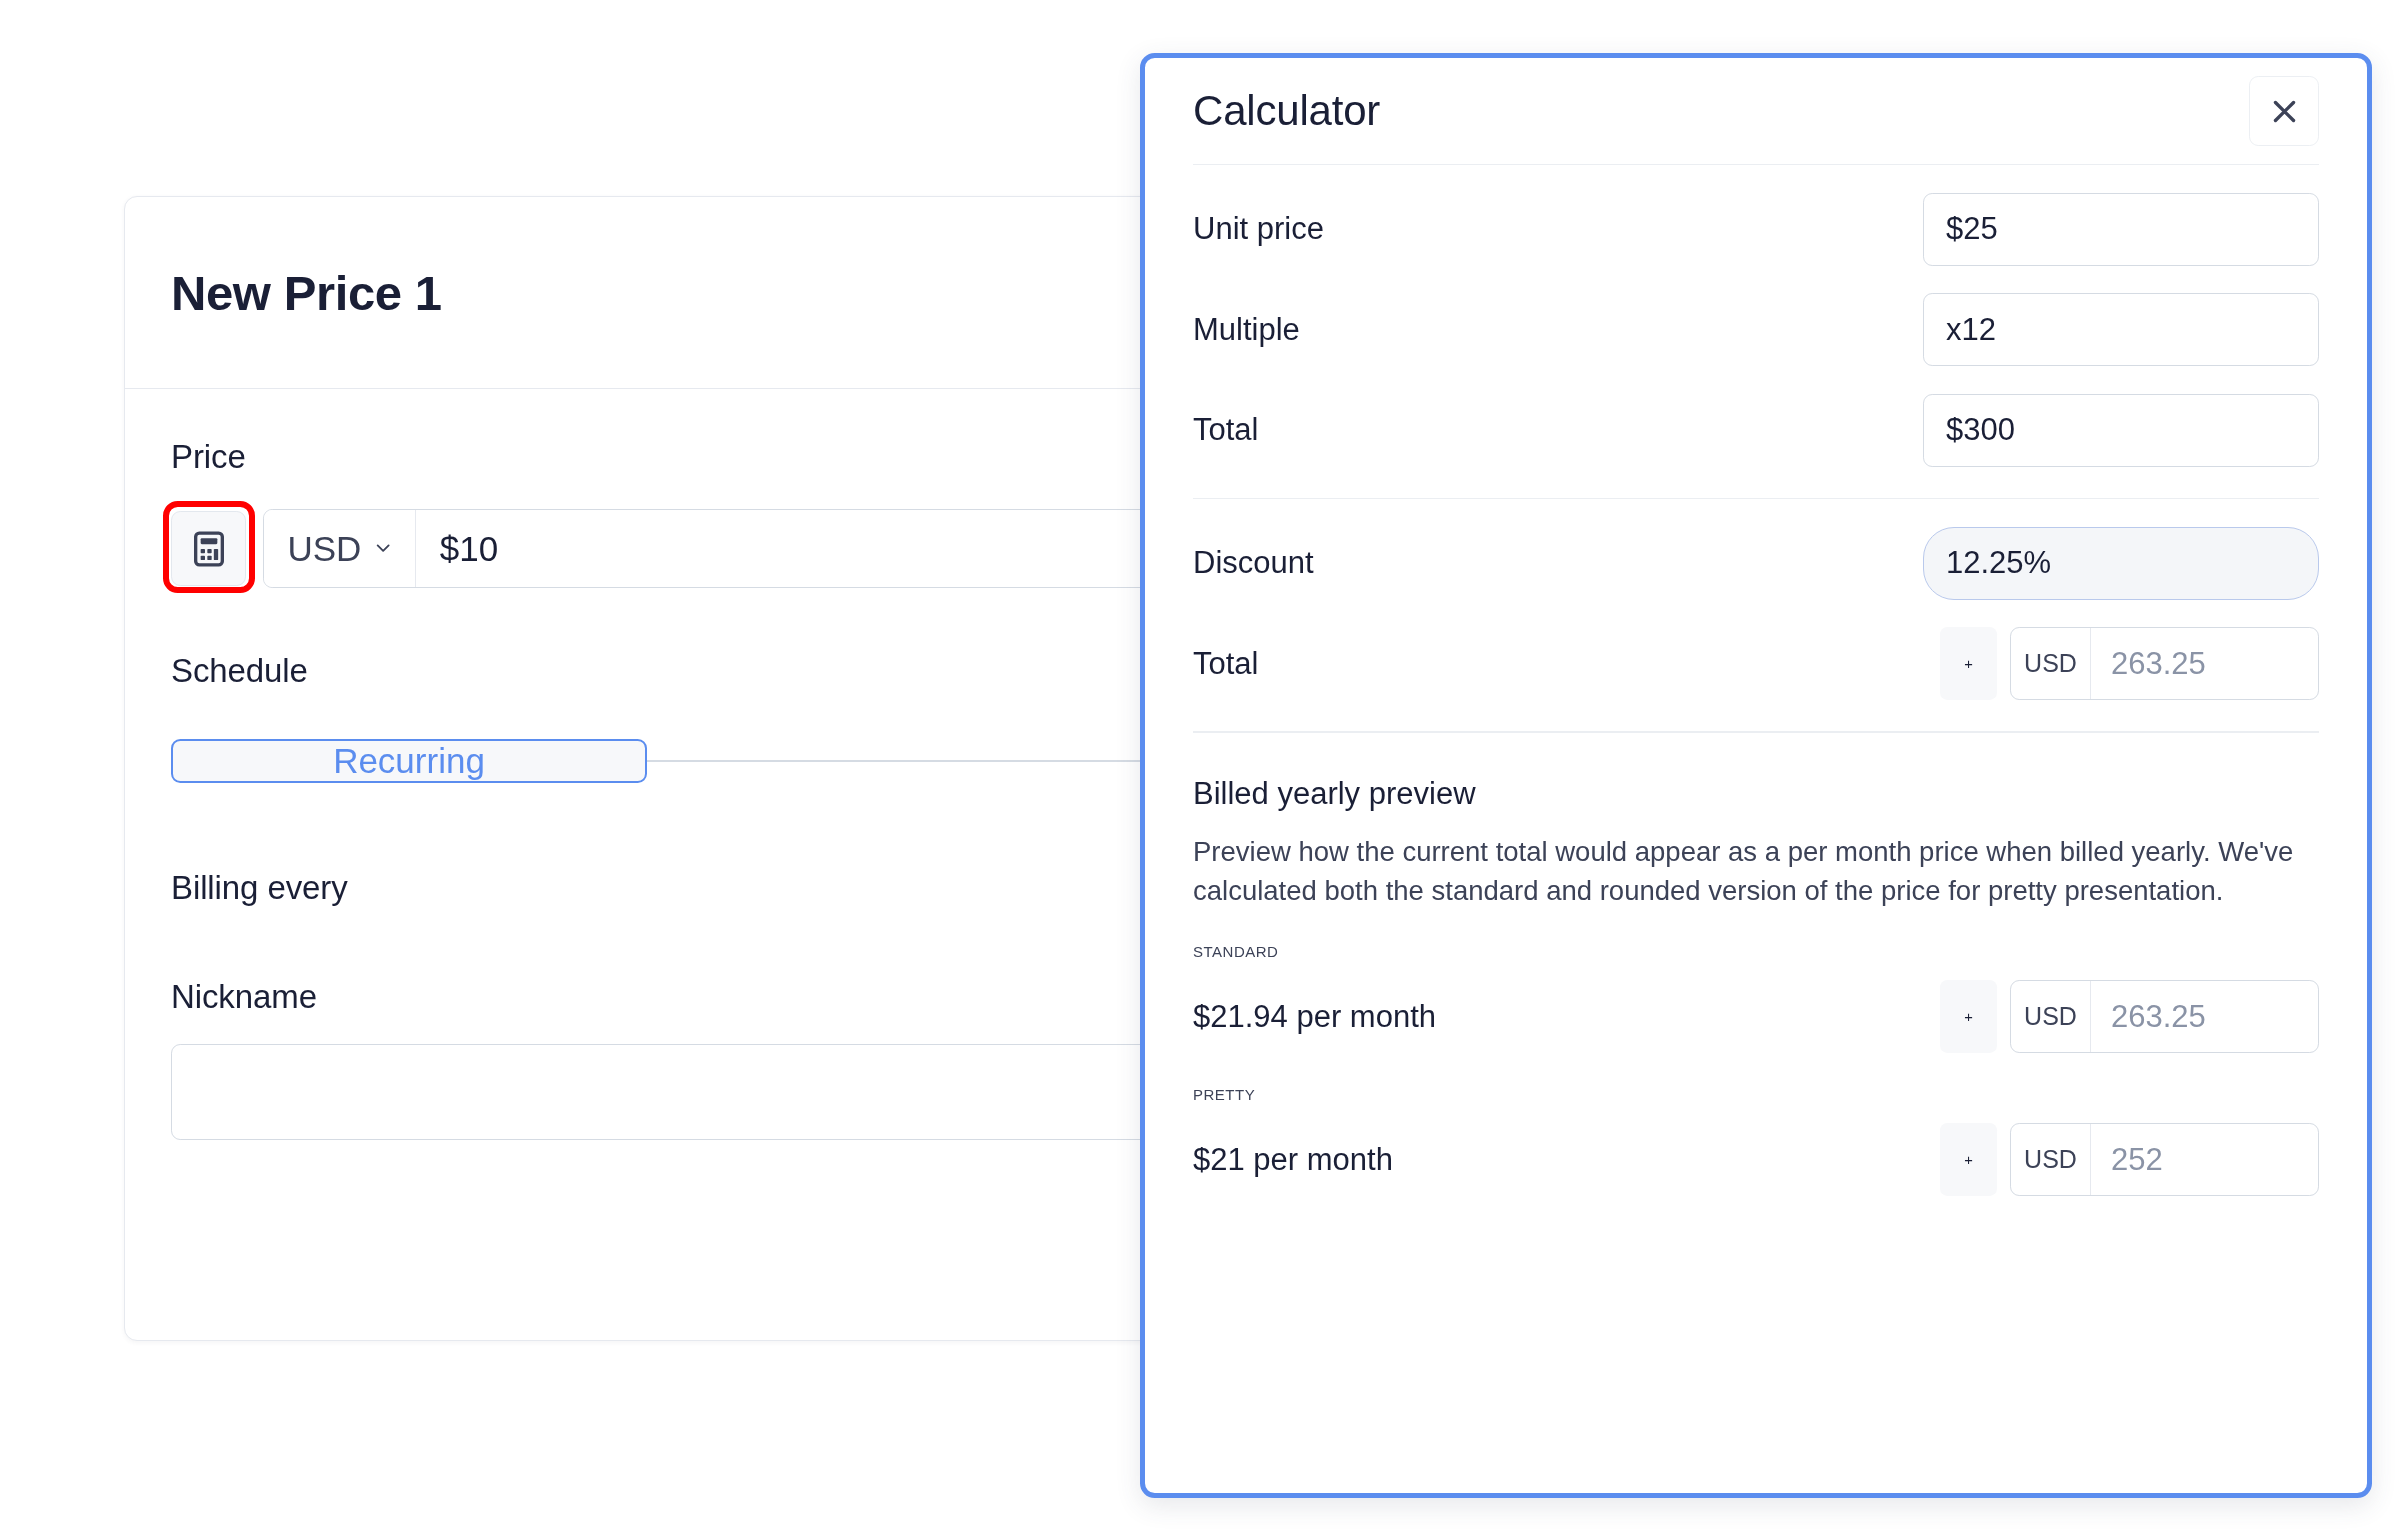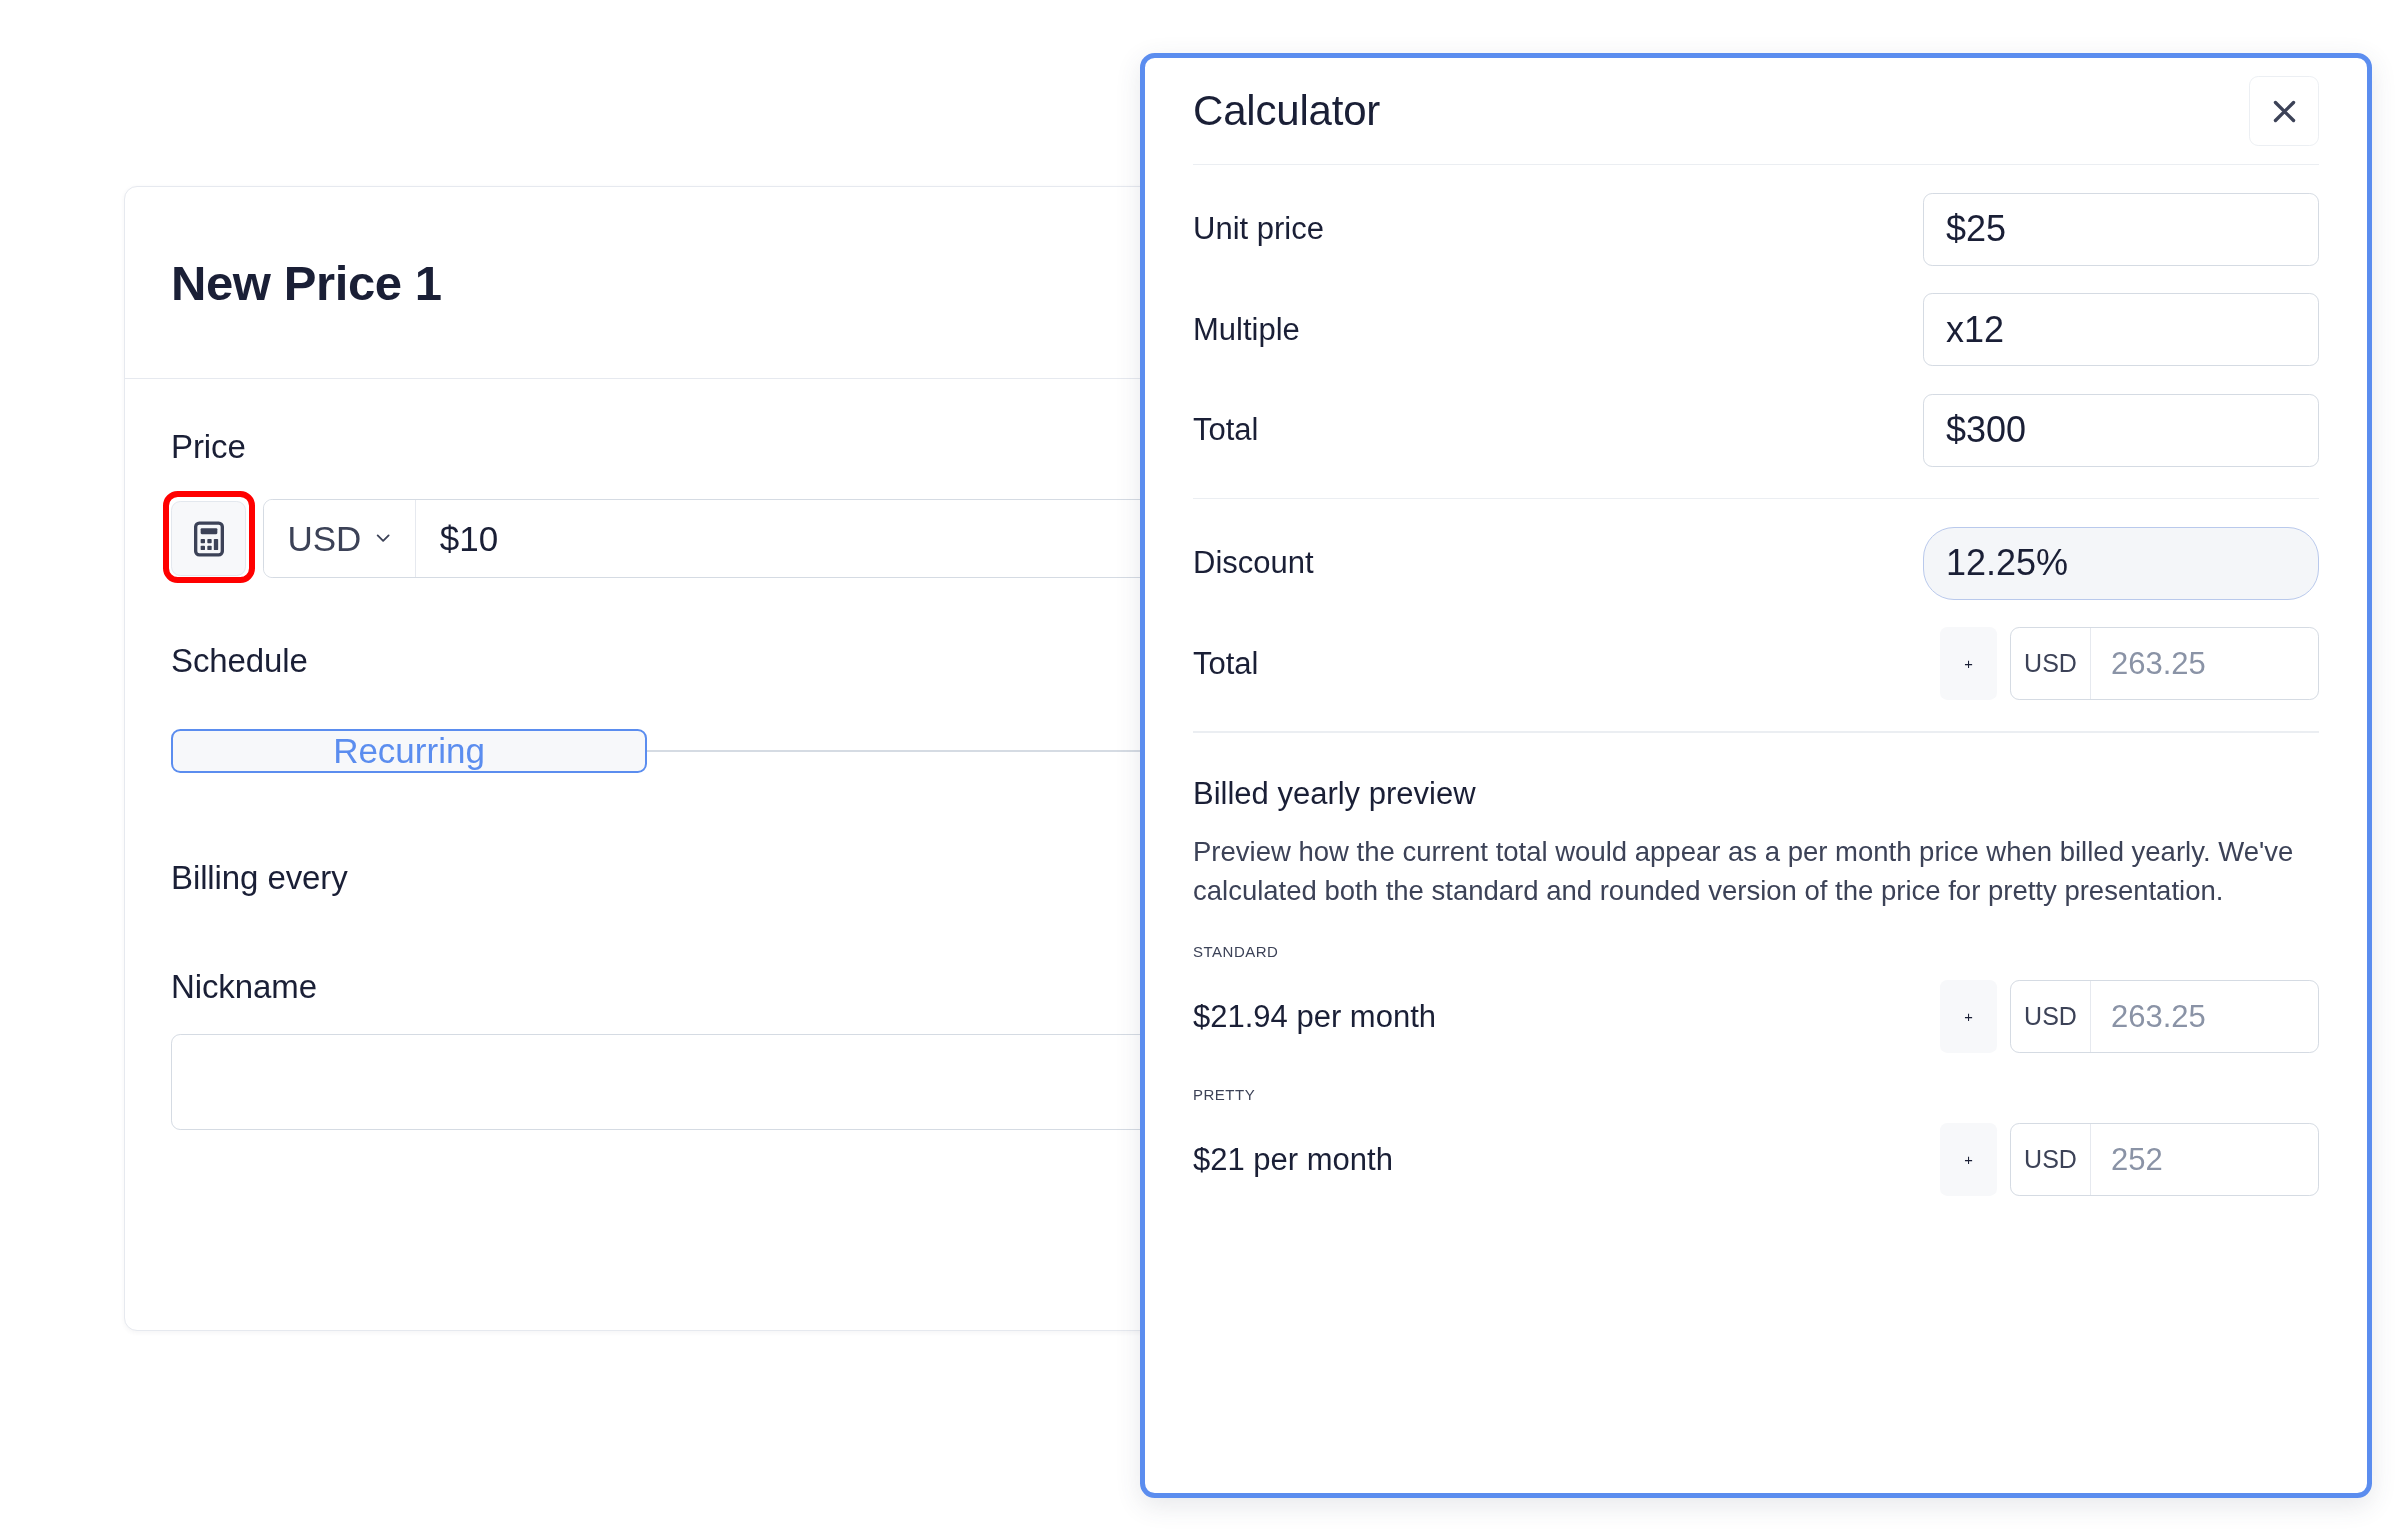--- a/index.html
+++ b/index.html
@@ -22,21 +22,21 @@
   #background-layer {
     position: absolute;
     left: 0; top: 0;
     width: 2401px; height: 1539px;
     background: #ffffff;
   }
 
   #price-card {
     position: absolute;
     left: 124px;
-    top: 186px;
+    top: 196px;
     width: 1310px;
     height: 1145px;
     background: #ffffff;
     border: 1.8px solid #e6e9ef;
     border-radius: 13px;
     box-shadow: 0 1.8px 4.6px rgba(60,66,87,.05);
     box-sizing: border-box;
   }
 
   #price-card-header {
@@ -266,21 +266,21 @@
   }
   .calc-input {
     width: 396px;
     height: 73px;
     border: 1.8px solid #d5dbe3;
     border-radius: 9.2px;
     background: #fff;
     display: flex;
     align-items: center;
     padding-left: 22px;
-    font-size: 36px;
+    font-size: 31px;
     color: #1a1f36;
     box-sizing: border-box;
   }
   .calc-input.focused {
     background: #f4f6f9;
     border-color: #b9c9ec;
     border-radius: 31px;
   }
 
   .panel-divider {

